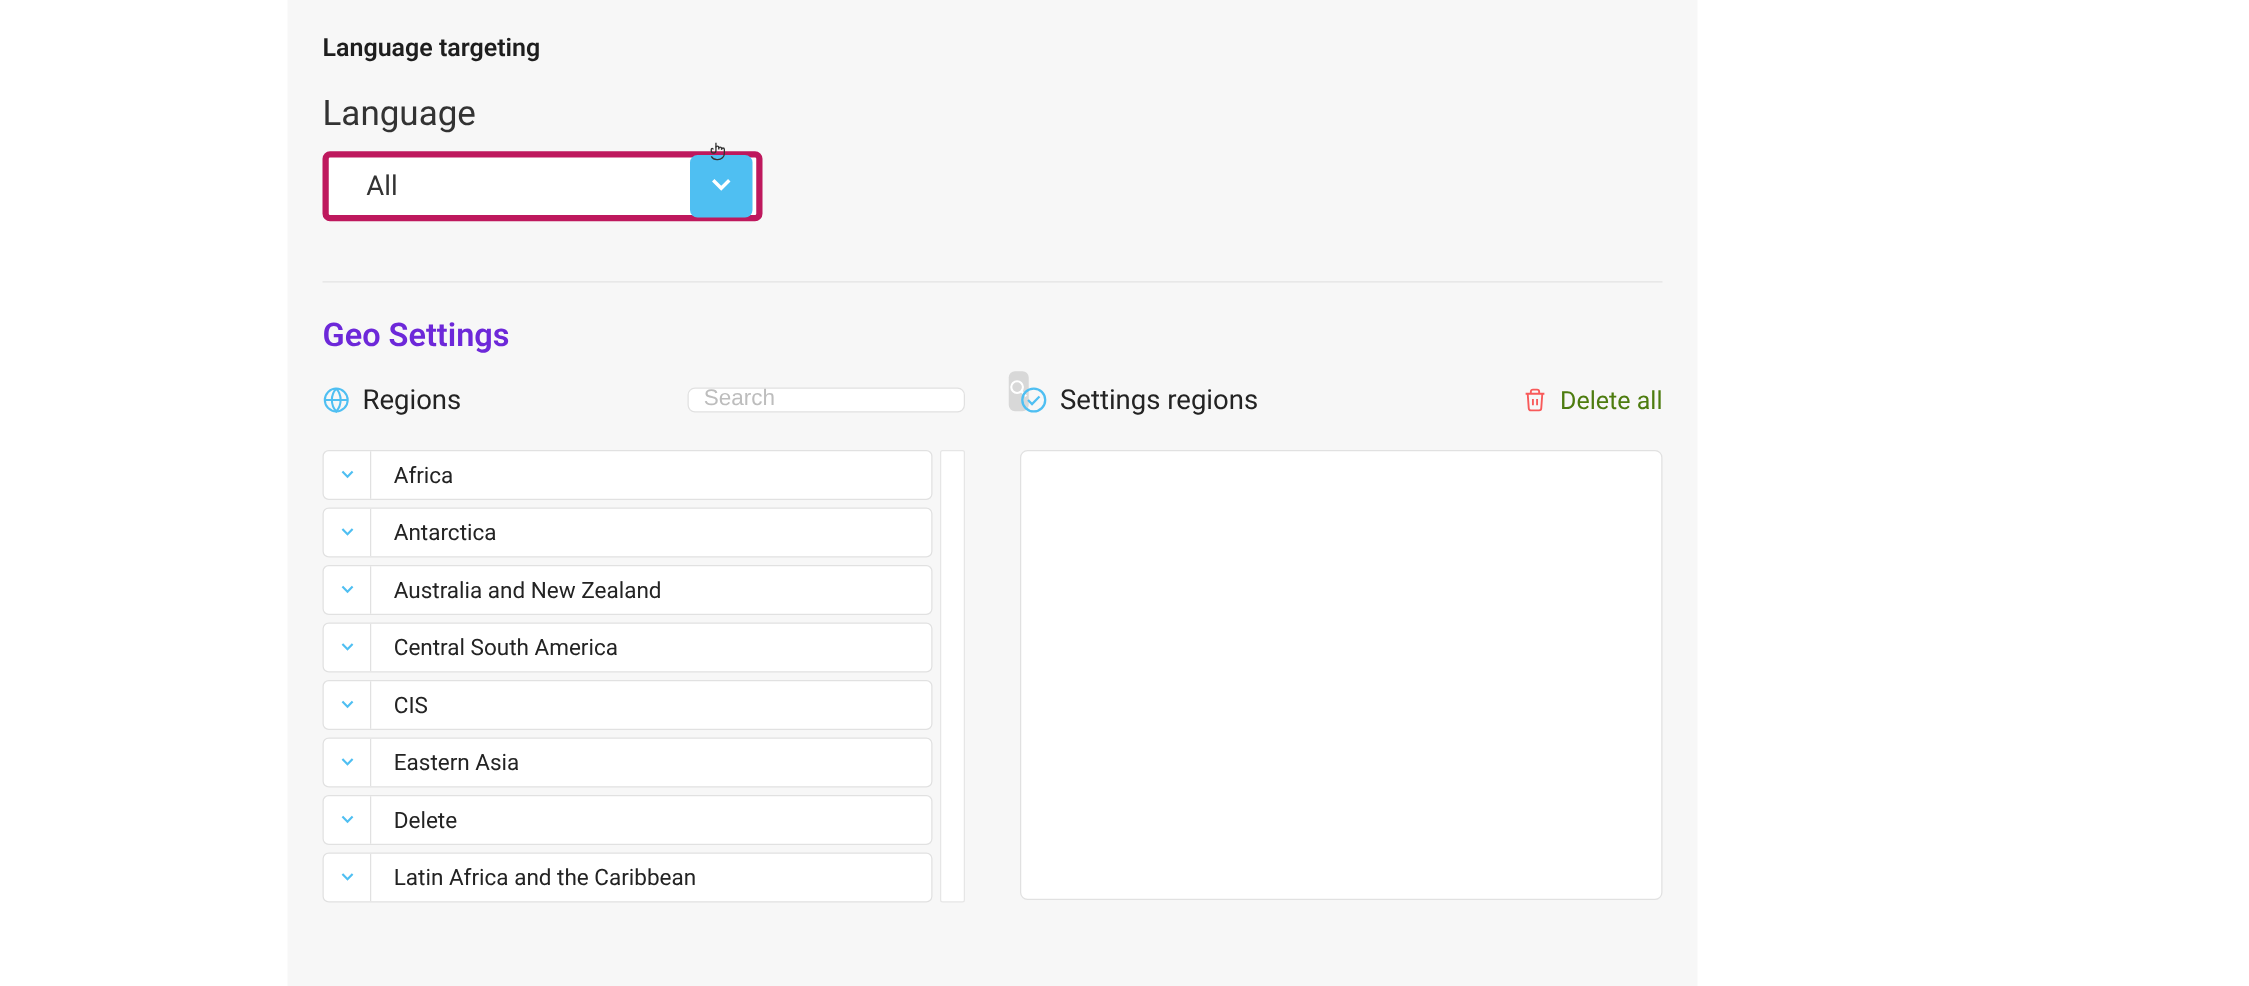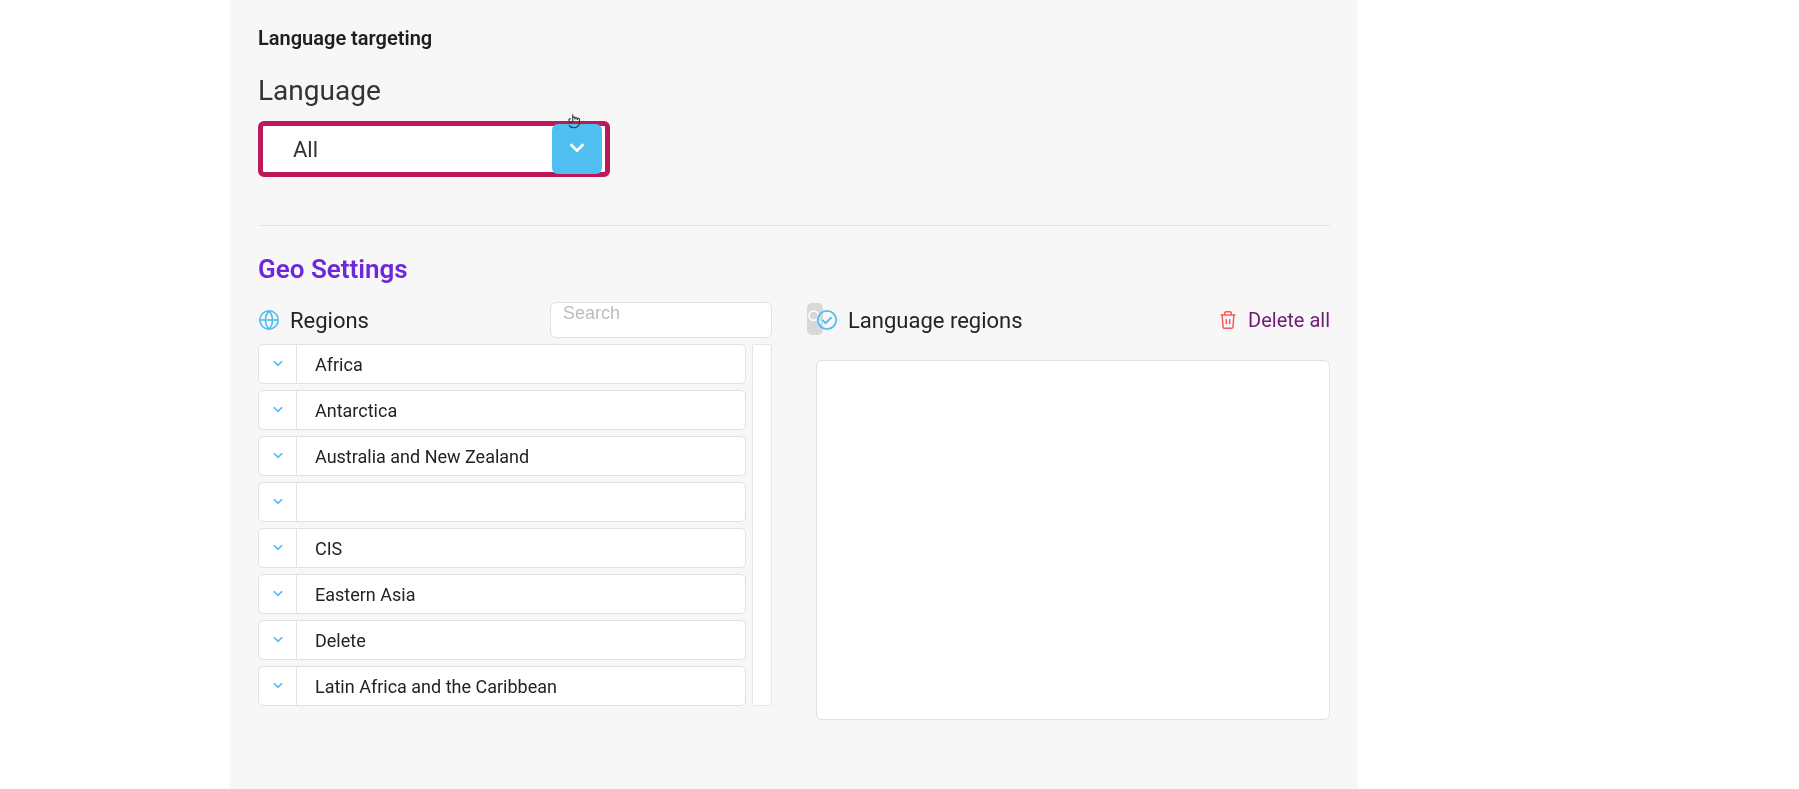--- a/index.html
+++ b/index.html
@@ -132,26 +132,26 @@
 
     .check-icon svg {
       stroke: #4fbff2;
       fill: none;
       stroke-width: 2;
     }
 
     .search-box {
       margin-left: auto;
       width: 222px;
-      height: 36px;
+      height: 20px;
       background: #ffffff;
       border: 1px solid #e1e1e1;
       border-radius: 6px;
       display: flex;
-      align-items: flex-start;
+      align-items: flex-end;
     }
 
     .search-input {
       flex: 1;
       border: none;
       outline: none;
       padding: 0 12px;
       font-size: 18px;
       color: #333;
       background: transparent;
@@ -179,37 +179,37 @@
       stroke-width: 2.5;
       fill: none;
     }
 
     .delete-all {
       margin-left: auto;
       display: flex;
       align-items: center;
       gap: 10px;
       font-size: 20px;
-      color: #701a75;
+      color: #4d7c0f;
       cursor: pointer;
     }
 
     .trash-icon {
       width: 20px;
       height: 20px;
     }
 
     .trash-icon svg {
       stroke: #f85a5a;
       fill: none;
       stroke-width: 1.8;
     }
 
     .region-list-wrap {
-      margin-top: 4px;
+      margin-top: 20px;
       display: flex;
       gap: 6px;
     }
 
     .region-list {
       flex: 1;
       display: flex;
       flex-direction: column;
       gap: 6px;
     }
@@ -364,20 +364,21 @@
                   </svg></span>
               </div>
               <div class="region-label">Australia and New Zealand</div>
             </div>
             <div class="region-item">
               <div class="region-toggle">
                 <span><svg viewBox="0 0 24 24">
                     <polyline points="5 9 12 16 19 9"></polyline>
                   </svg></span>
               </div>
+              <div class="region-label">Central South America</div>
             </div>
             <div class="region-item">
               <div class="region-toggle">
                 <span><svg viewBox="0 0 24 24">
                     <polyline points="5 9 12 16 19 9"></polyline>
                   </svg></span>
               </div>
               <div class="region-label">CIS</div>
             </div>
             <div class="region-item">
@@ -411,21 +412,21 @@
 
     <div class="col-right">
       <div class="col-head">
         <div class="col-head-title">
           <span class="check-icon">
             <svg viewBox="0 0 24 24">
                 <circle cx="12" cy="12" r="10"></circle>
                 <polyline points="7 12 10.5 15.5 17 9"></polyline>
               </svg>
           </span>
-          <span>Language regions</span>
+          <span>Settings regions</span>
         </div>
         <div class="delete-all">
           <span class="trash-icon">
             <svg viewBox="0 0 24 24">
               <polyline points="3 6 5 6 21 6"></polyline>
               <path d="M19 6l-1 14a2 2 0 0 1-2 2H8a2 2 0 0 1-2-2L5 6"></path>
               <path d="M8 6V4a2 2 0 0 1 2-2h4a2 2 0 0 1 2 2v2"></path>
               <line x1="10" y1="11" x2="10" y2="17"></line>
               <line x1="14" y1="11" x2="14" y2="17"></line>
             </svg>

